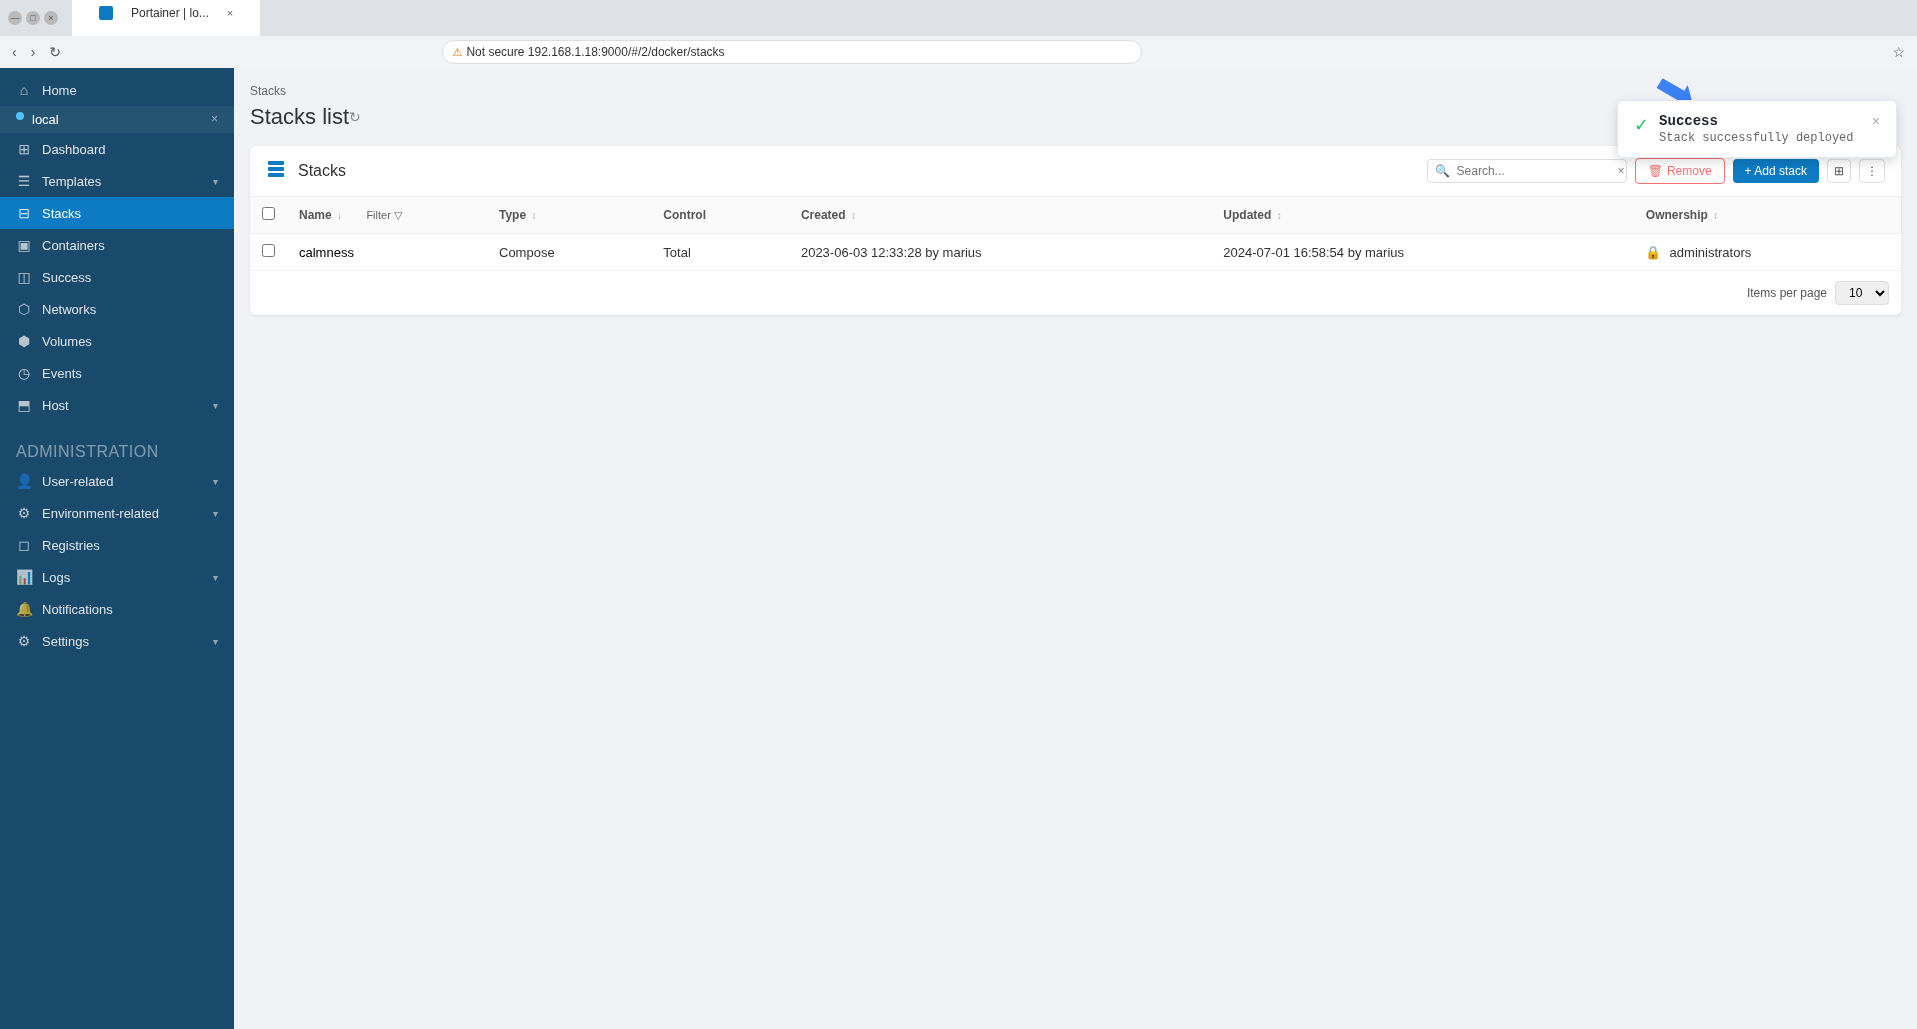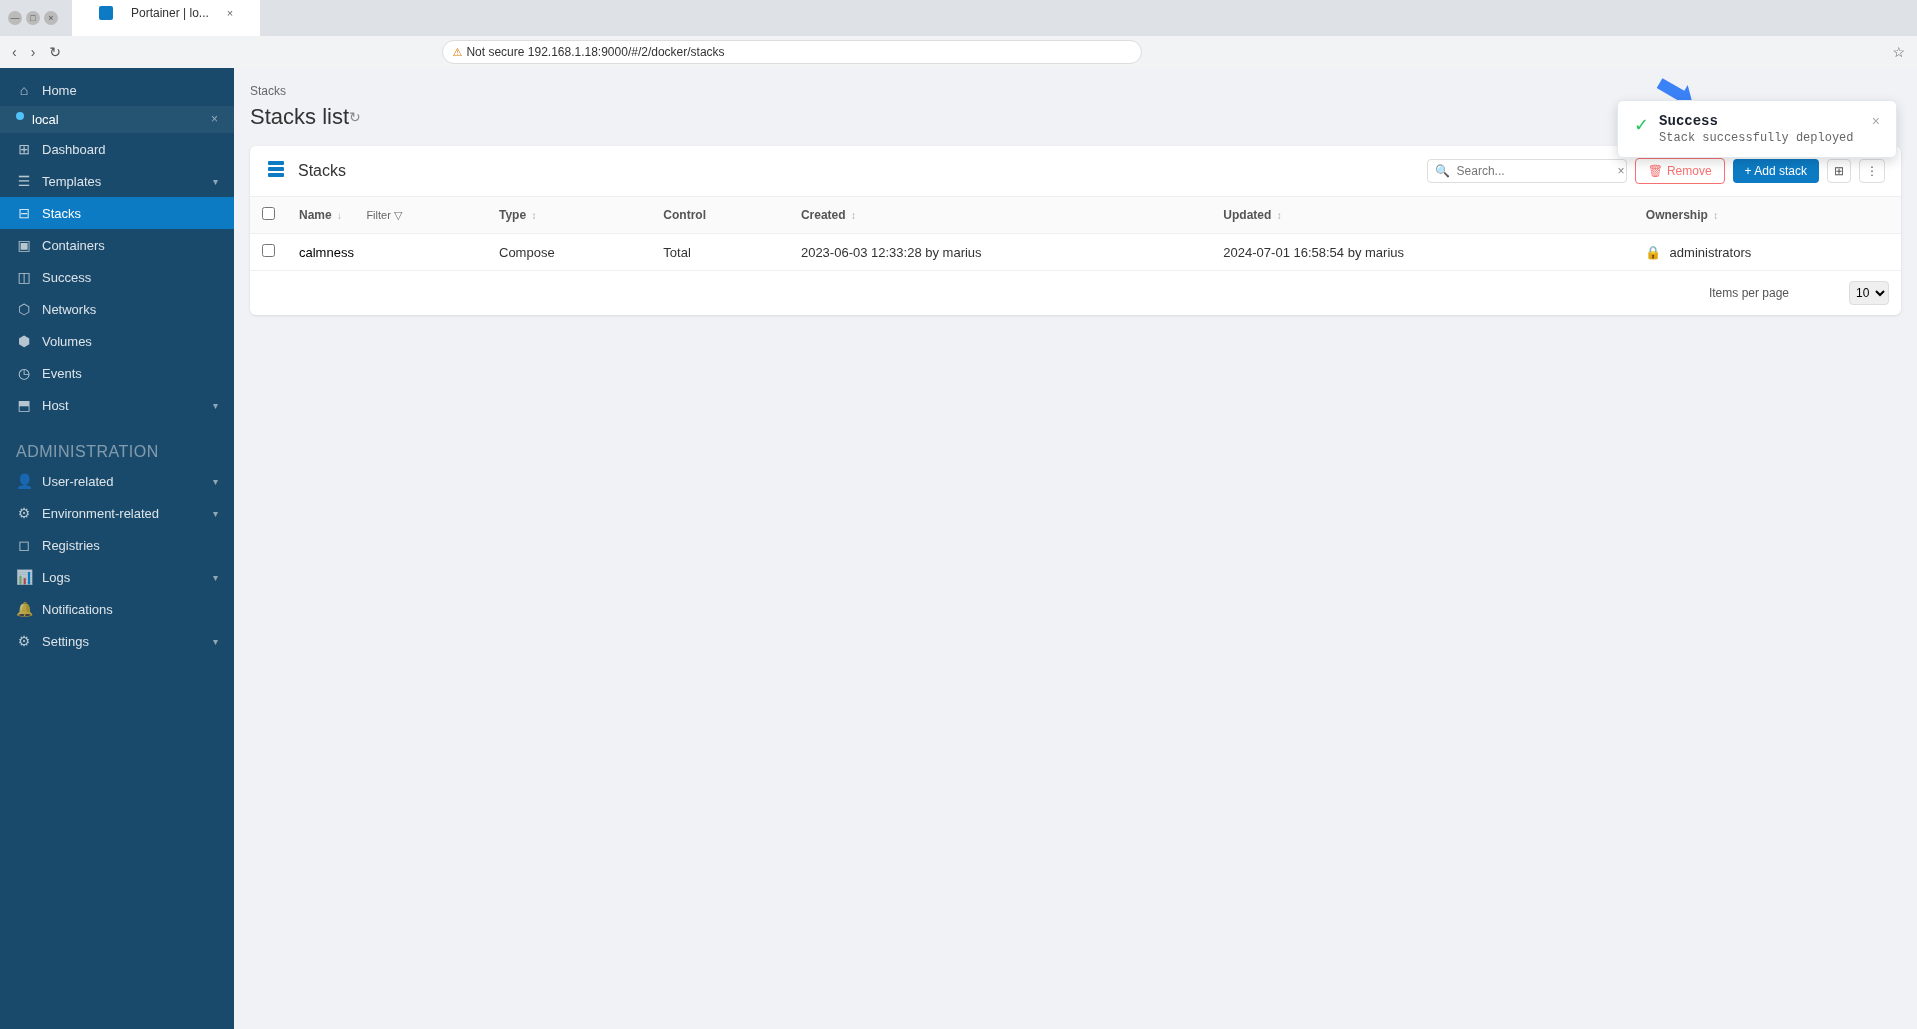--- a/index.html
+++ b/index.html
@@ -158,22 +158,22 @@
     
     .table { width: 100%; border-collapse: collapse; }
     .table th { text-align: left; padding: 10px 12px; font-size: 12px; color: #555; font-weight: 600; border-bottom: 1px solid #eee; background: #fafafa; }
     .table td { padding: 10px 12px; font-size: 13px; color: #333; border-bottom: 1px solid #f0f0f0; }
     .col-checkbox { width: 32px; }
     .col-name { width: 200px; }
     .stack-link { color: #000000; text-decoration: none; cursor: pointer; }
     .sort-icon { color: #aaa; font-size: 10px; margin-left: 2px; }
     .filter-btn { background: none; border: none; cursor: pointer; color: #666; font-size: 11px; margin-left: 21px; }
 
-    .table-footer { display: flex; justify-content: flex-end; align-items: center; padding: 10px 12px; gap: 24px; font-size: 12px; color: #555; }
-    .items-per-page-select { border: 1px solid #ddd; border-radius: 4px; padding: 3px 2px; font-size: 12px; margin-left: 36px; }
+    .table-footer { display: flex; justify-content: flex-end; align-items: center; padding: 10px 12px; gap: 8px; font-size: 12px; color: #555; }
+    .items-per-page-select { border: 1px solid #ddd; border-radius: 4px; padding: 3px 9px; font-size: 12px; }
 
     .ownership-icon { color: #888; margin-right: 4px; }
 
     
     .notification-toast {
       position: fixed;
       top: 100px;
       right: 20px;
       background: #fff;
       border: 1px solid #e2e8f0;

